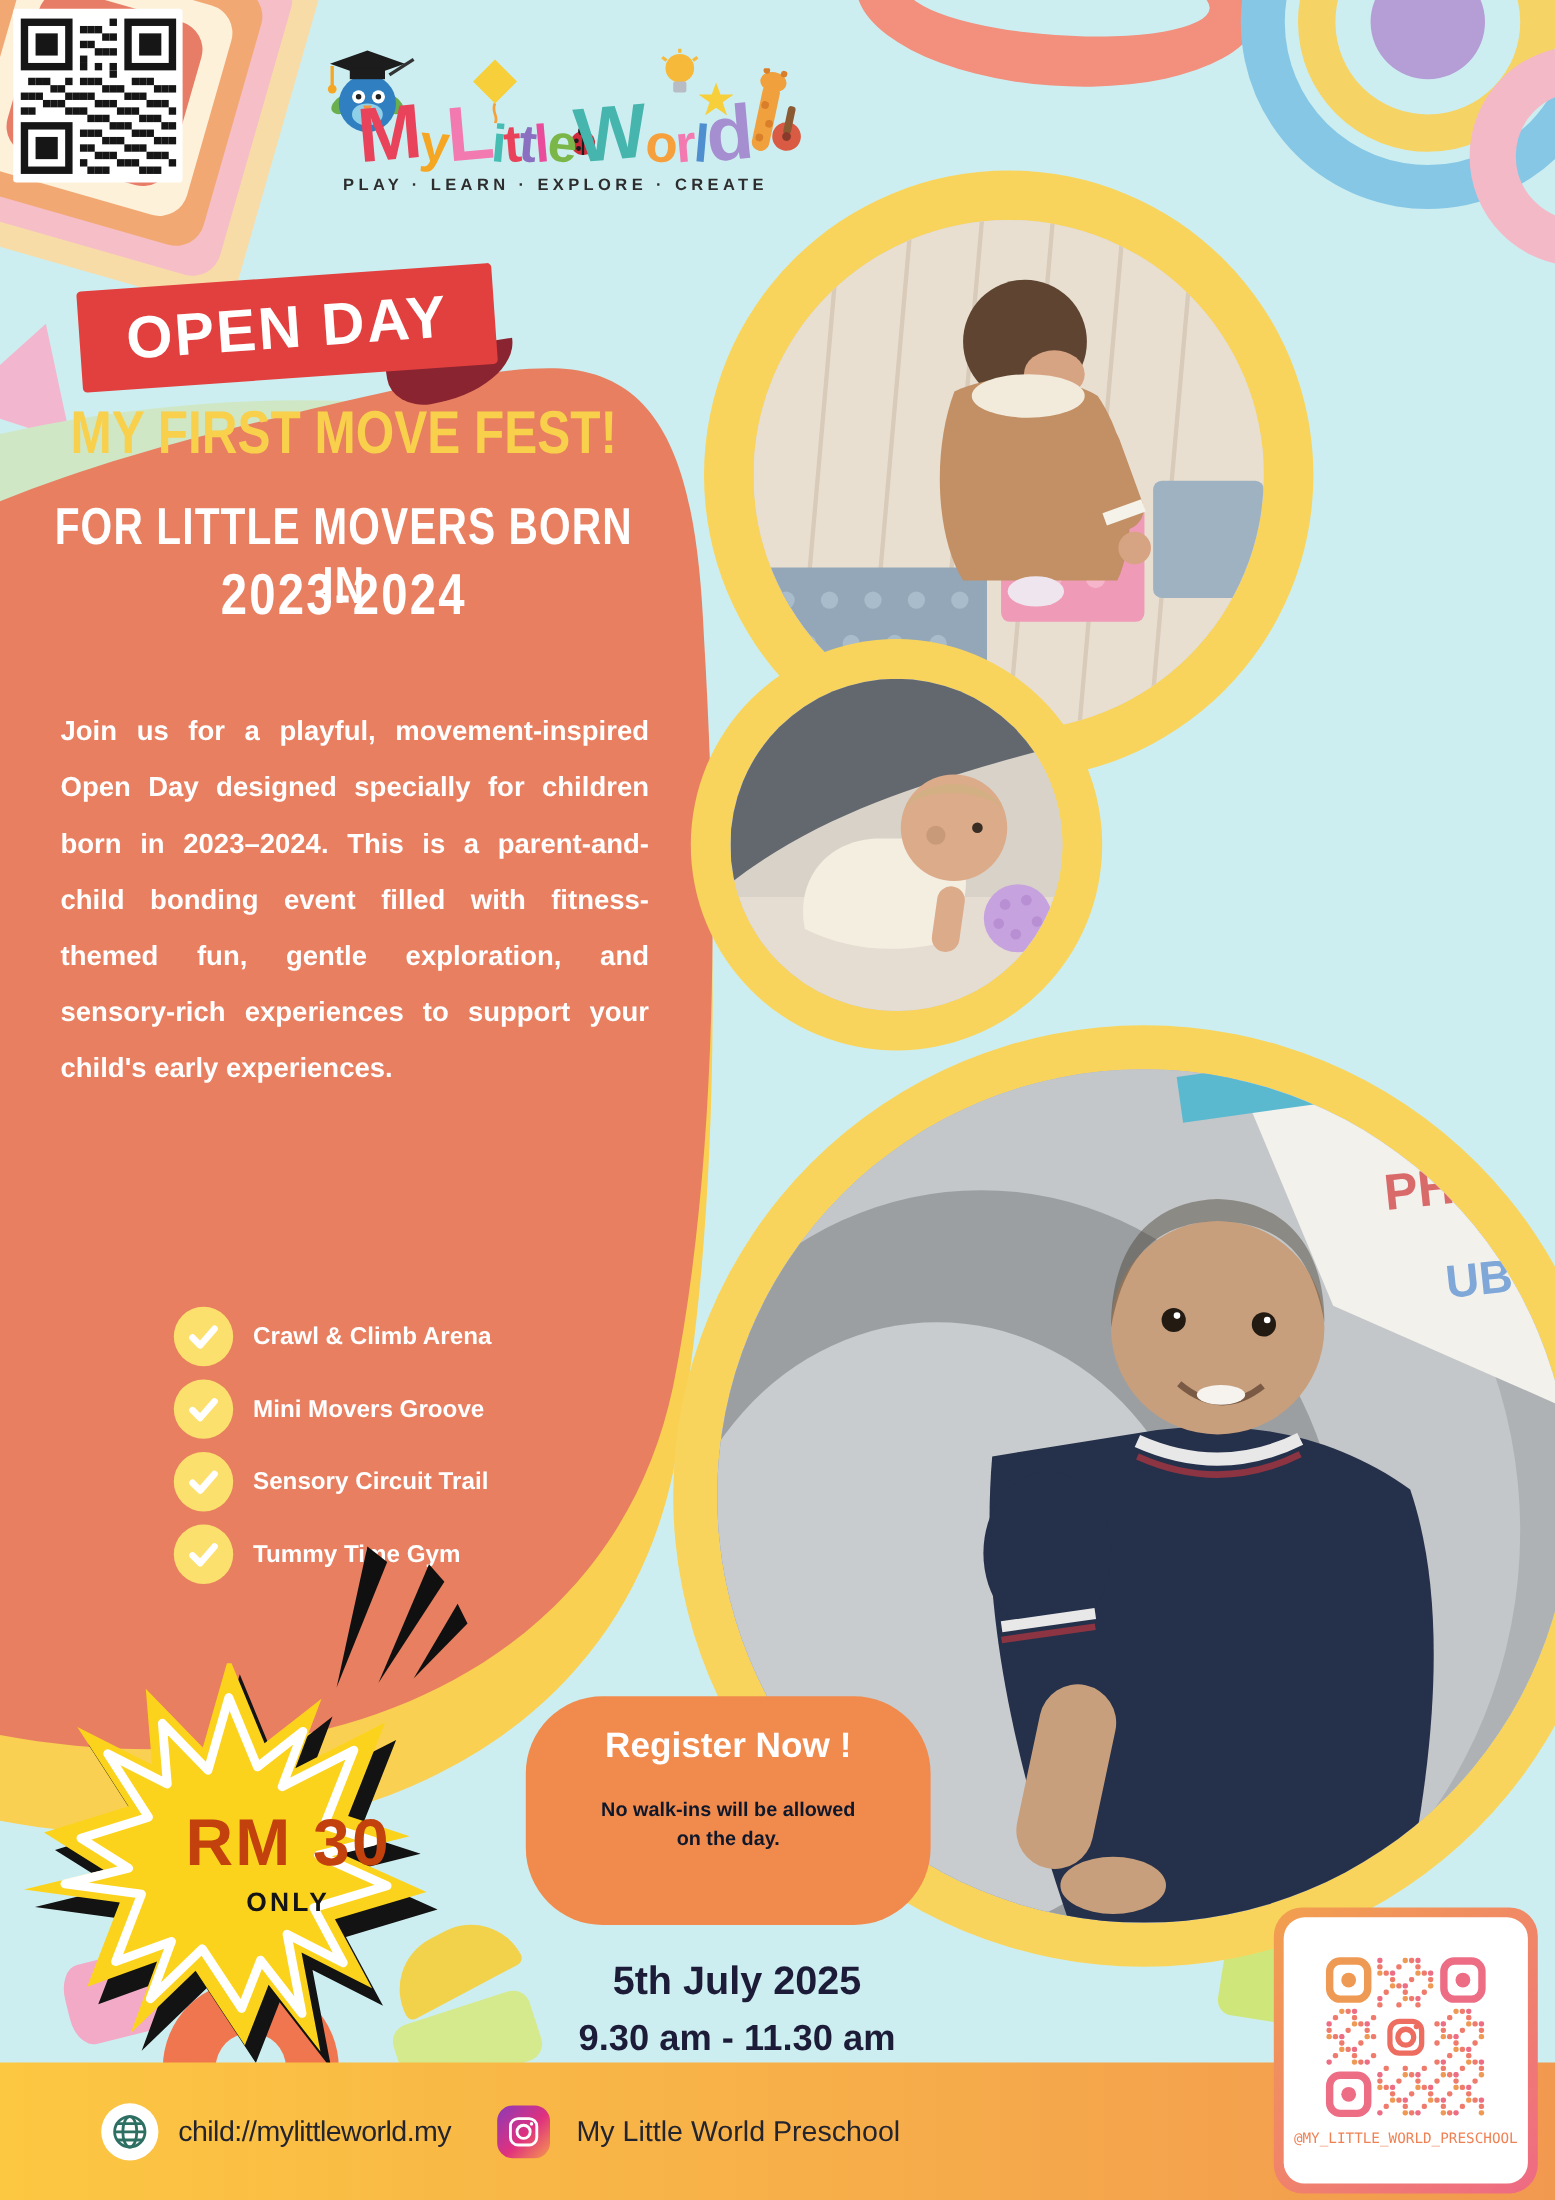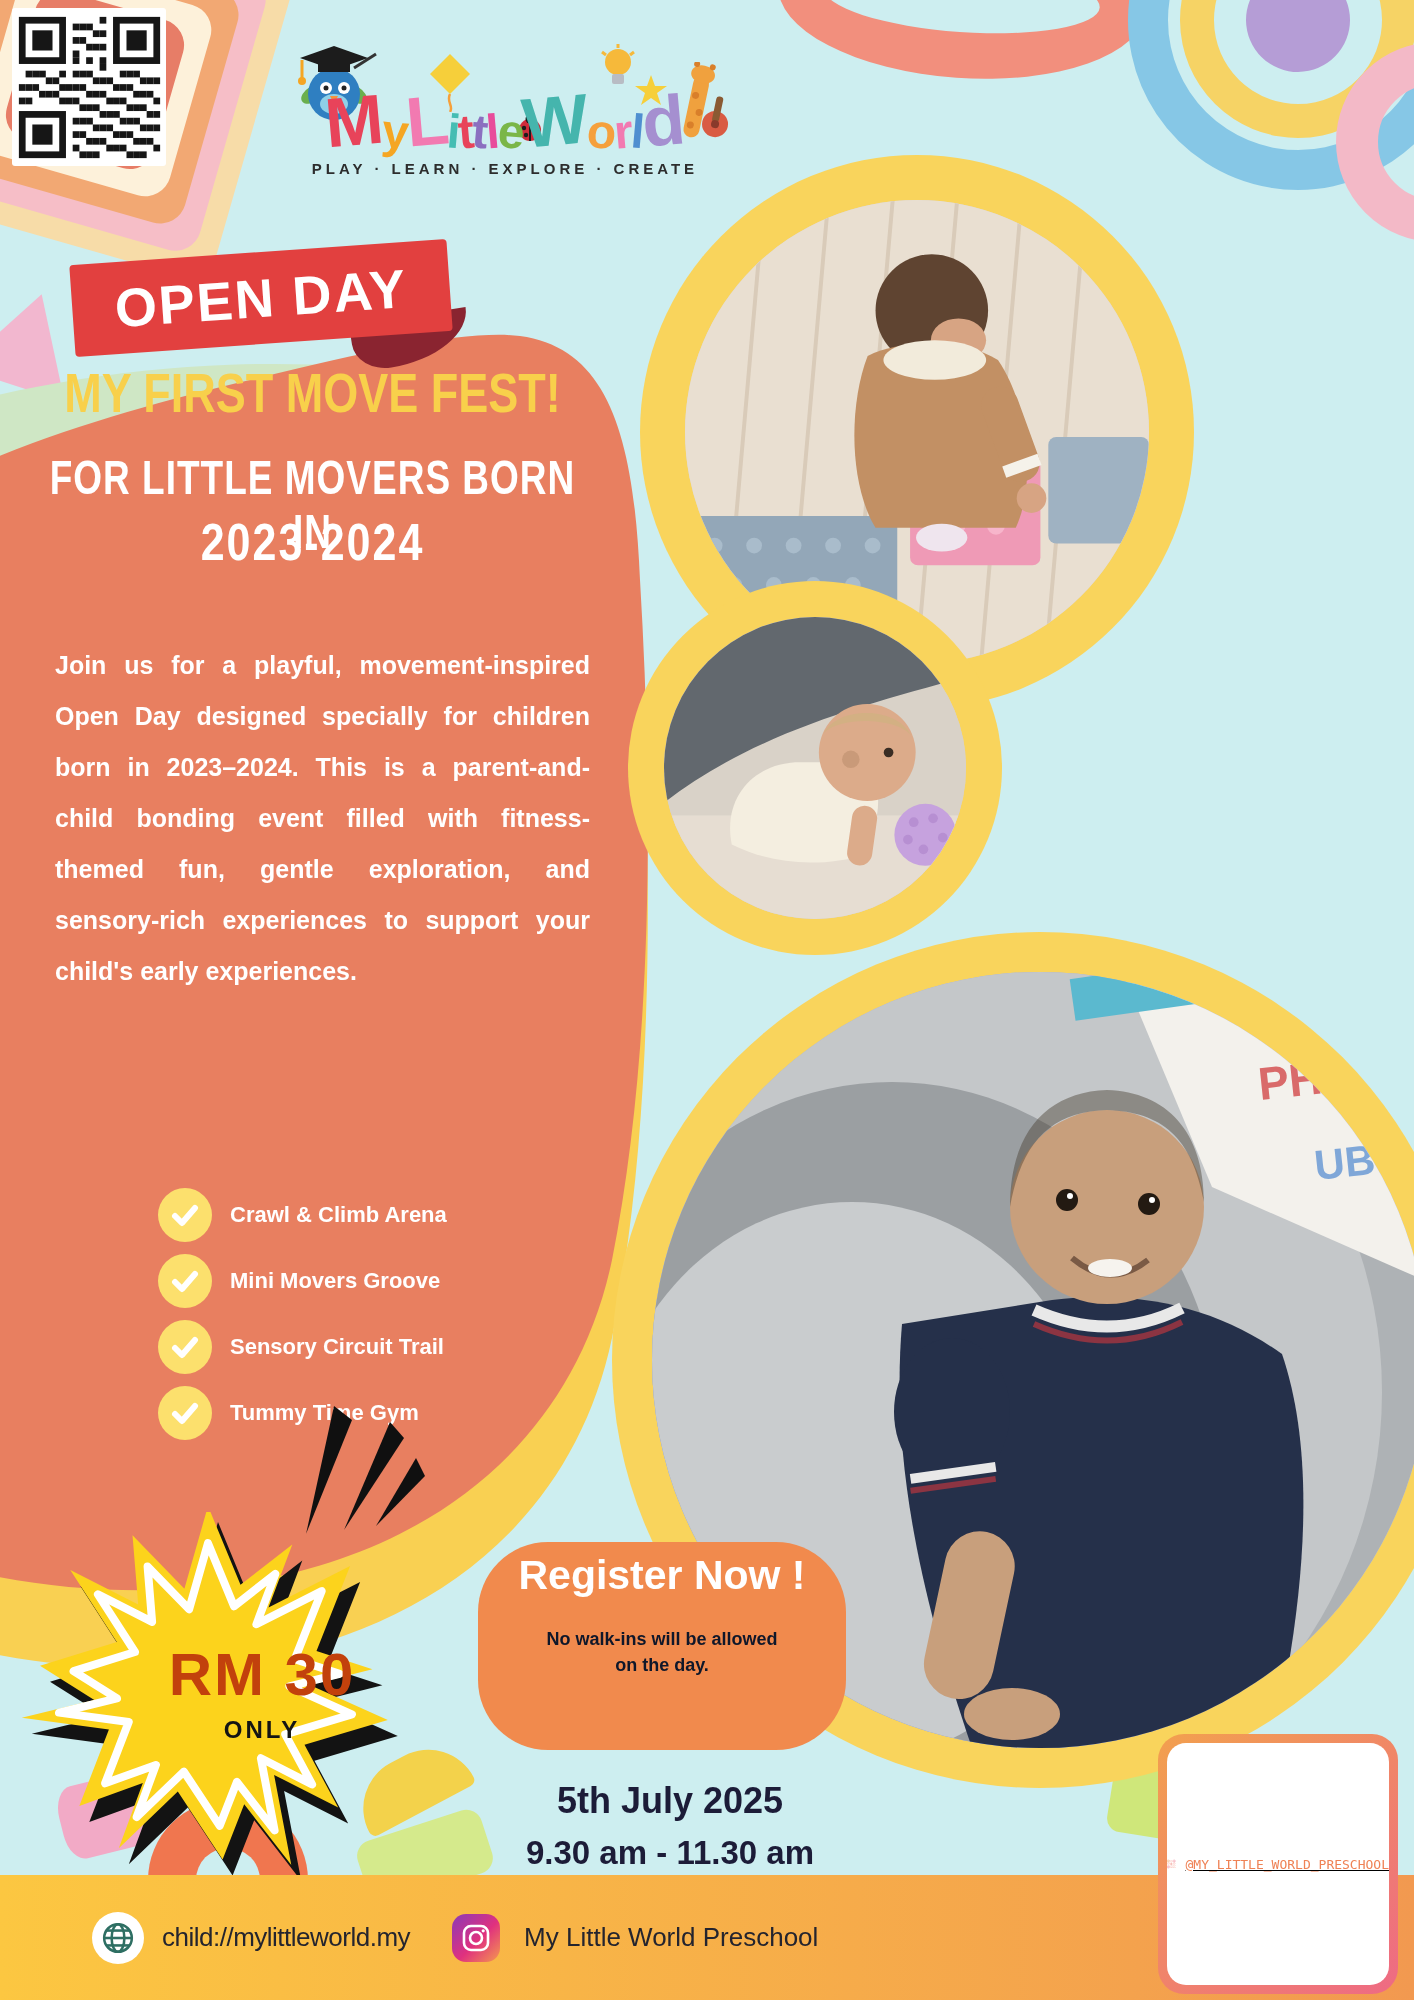--- a/index.html
+++ b/index.html
@@ -99,21 +99,21 @@
   .speedlines{left:298px;top:1396px;z-index:5;}
   .price-burst{left:8px;top:1512px;width:400px;height:372px;z-index:5;}
   .price-amount{position:absolute;top:128px;left:0;width:100%;box-sizing:border-box;padding-left:108px;
                 text-align:center;color:#c2410c;font-size:60px;font-weight:800;letter-spacing:2px;}
   .price-only{position:absolute;top:204px;left:0;width:100%;box-sizing:border-box;padding-left:108px;
               text-align:center;color:#141414;font-size:24px;font-weight:800;letter-spacing:3px;}
 
   
   .register{left:478px;top:1542px;width:368px;height:208px;background:#f18a4d;border-radius:70px;
             text-align:center;z-index:5;}
-  .register-title{margin-top:10px;color:#fff;font-size:41px;font-weight:800;}
+  .register-title{margin-top:26px;color:#fff;font-size:32px;font-weight:800;}
   .register-note{margin-top:28px;color:#0f172a;font-size:18px;font-weight:700;line-height:1.42;}
   .schedule{left:505px;top:1780px;width:330px;text-align:center;color:#1c1c38;z-index:5;}
   .schedule .date{font-size:36px;font-weight:800;}
   .schedule .time{font-size:33px;font-weight:800;margin-top:12px;}
 
   
   .footer{left:0;top:1875px;width:1414px;height:125px;z-index:6;box-sizing:border-box;
           background:linear-gradient(90deg,#fcc741,#f29950);display:flex;align-items:center;
           padding-left:92px;gap:18px;}
   .globe-badge{width:52px;height:52px;border-radius:50%;background:#fff;flex:0 0 52px;
@@ -121,21 +121,21 @@
   .footer-url{font-size:26px;color:#24242e;letter-spacing:-0.5px;}
   .ig-badge{width:48px;height:48px;border-radius:14px;margin-left:24px;flex:0 0 48px;
             background:linear-gradient(135deg,#8a3ab9,#e0317e 55%,#f5994e);
             display:flex;align-items:center;justify-content:center;}
   .ig-label{font-size:26px;color:#24242e;margin-left:6px;}
 
   
   .qr-card{left:1158px;top:1734px;width:240px;height:260px;border-radius:26px;z-index:7;
            background:linear-gradient(140deg,#f2a04e,#ee6a84);padding:9px;box-sizing:border-box;}
   .qr-card-inner{width:100%;height:100%;background:#fff;border-radius:19px;display:flex;
-                 flex-direction:row;align-items:center;justify-content:center;gap:10px;text-decoration:underline;}
+                 flex-direction:column;align-items:center;justify-content:center;gap:10px;}
   .qr-handle{font-family:"DejaVu Sans Mono",monospace;font-size:13px;color:#ef8255;}
 </style>
 </head>
 <body>
 
 <div class="page">
 
   <div class="abs frame-stack">
     <div class="f f1"></div>
       <div class="f f2"></div>

